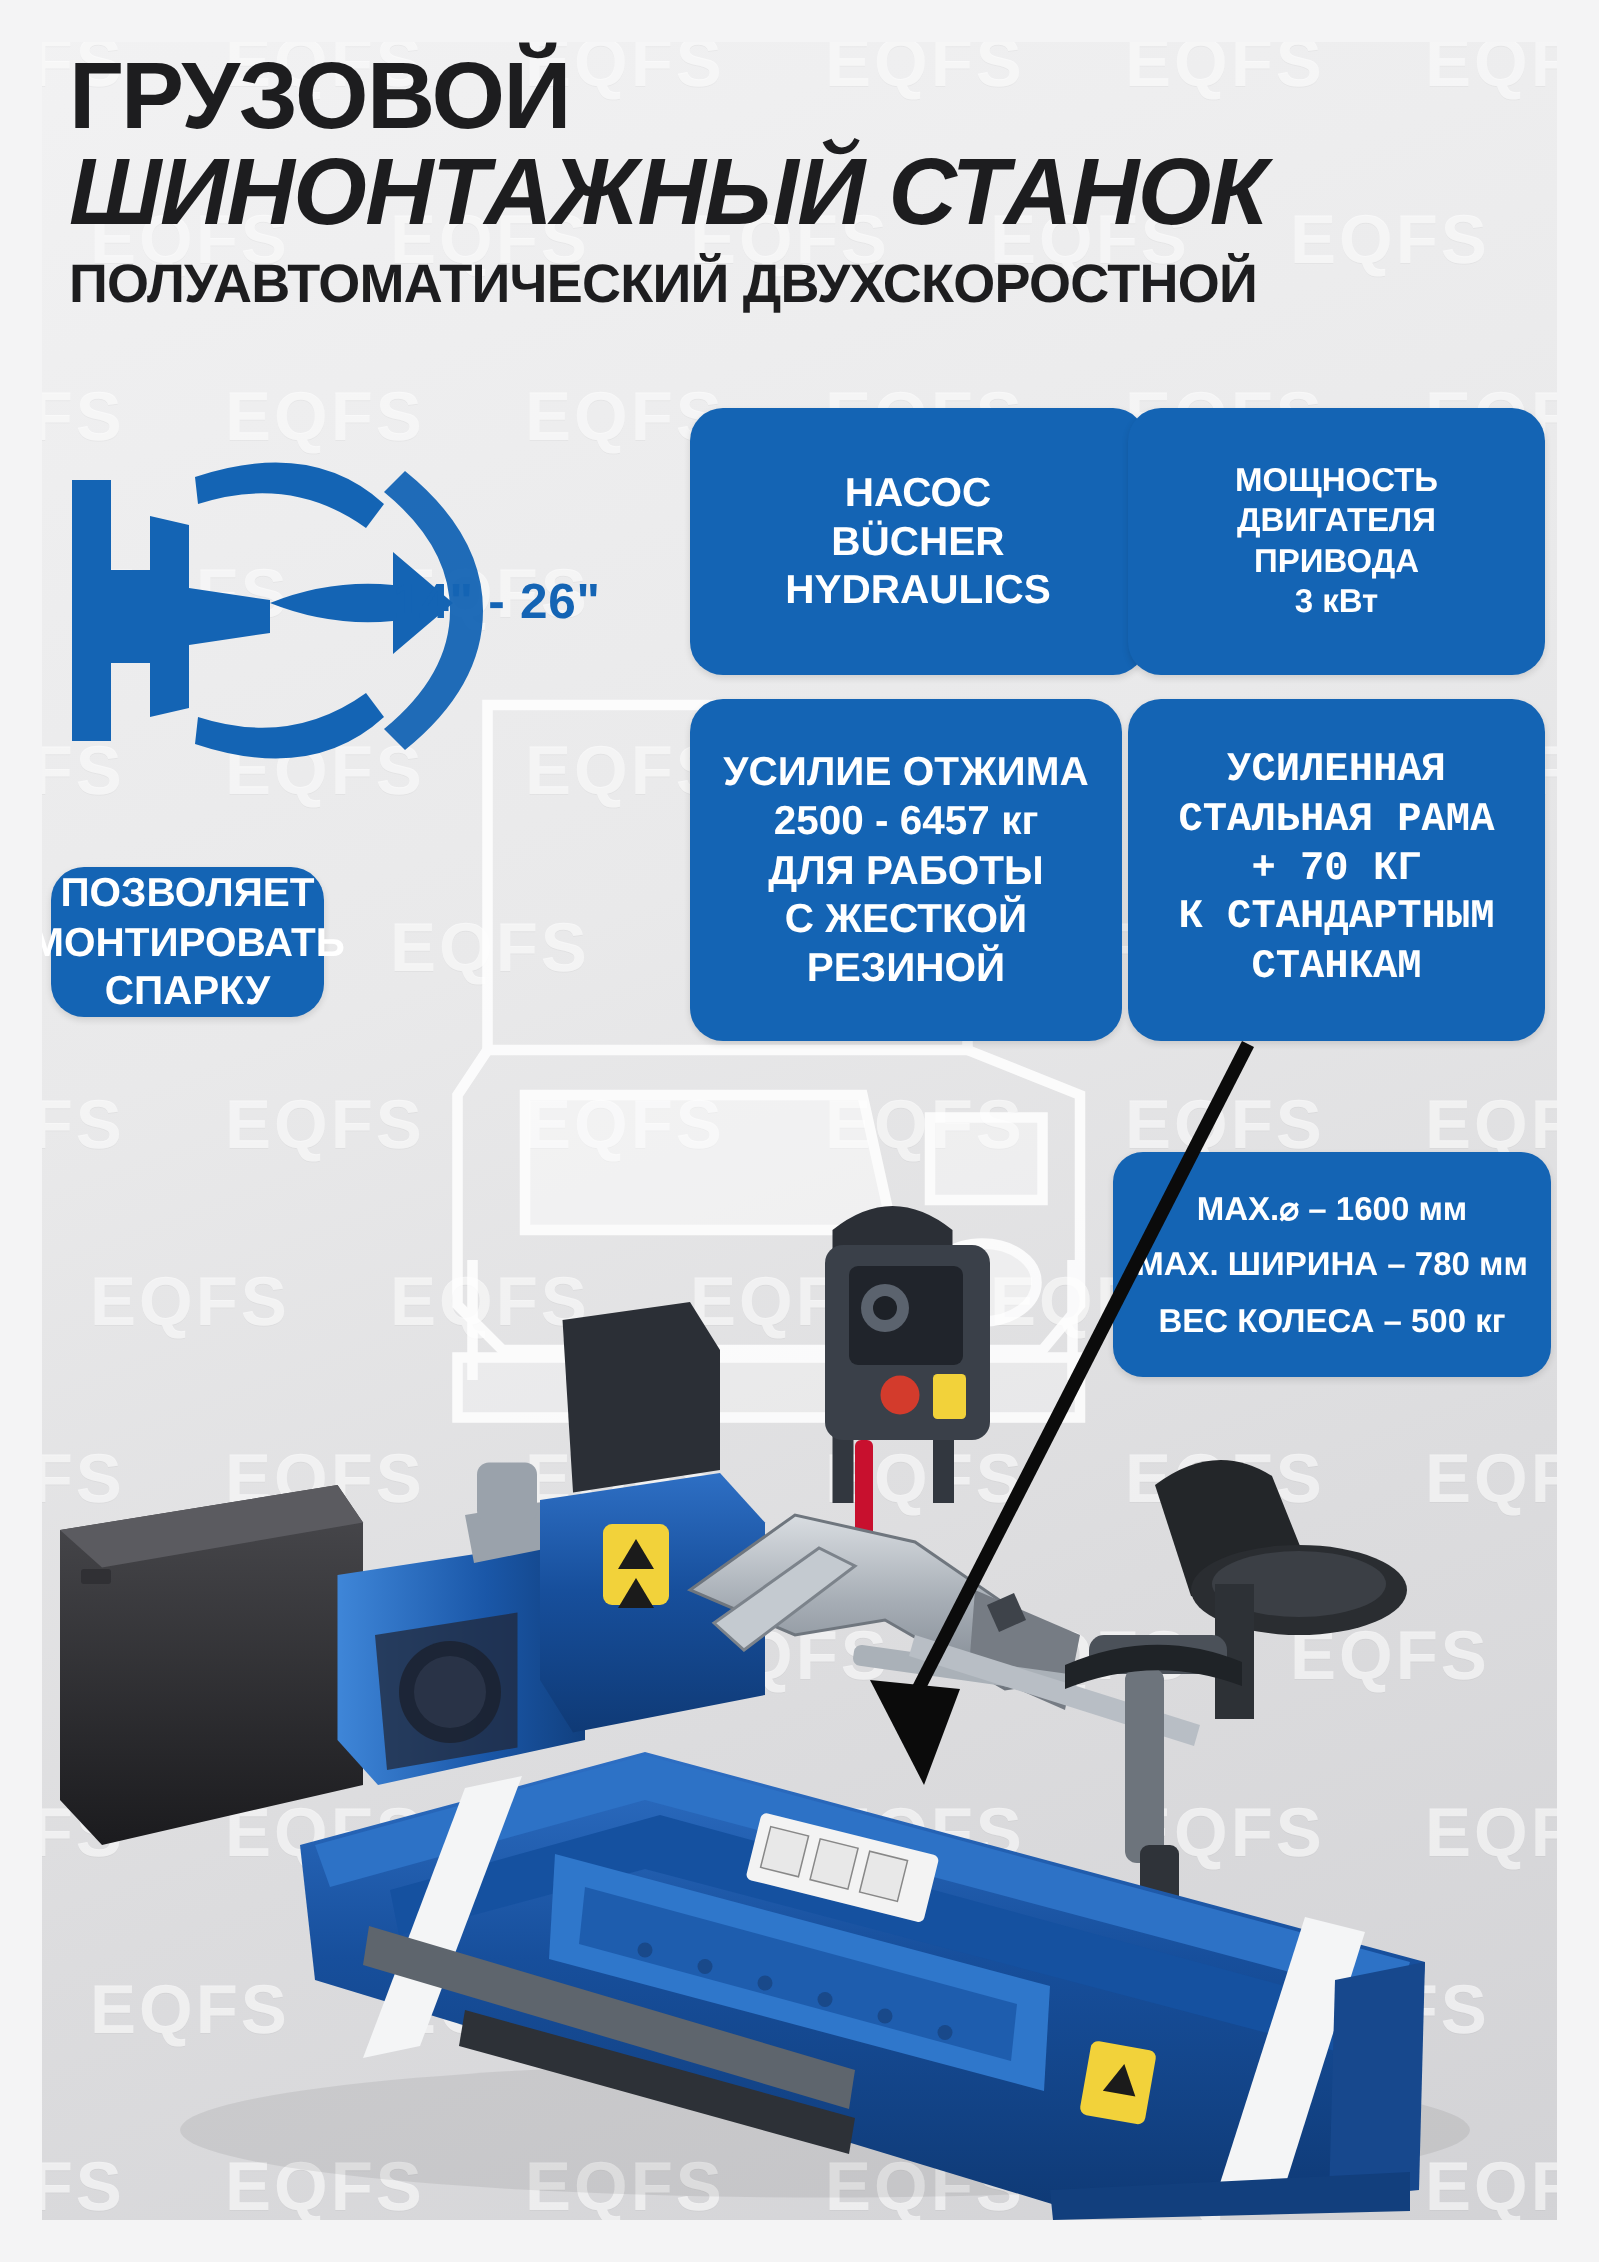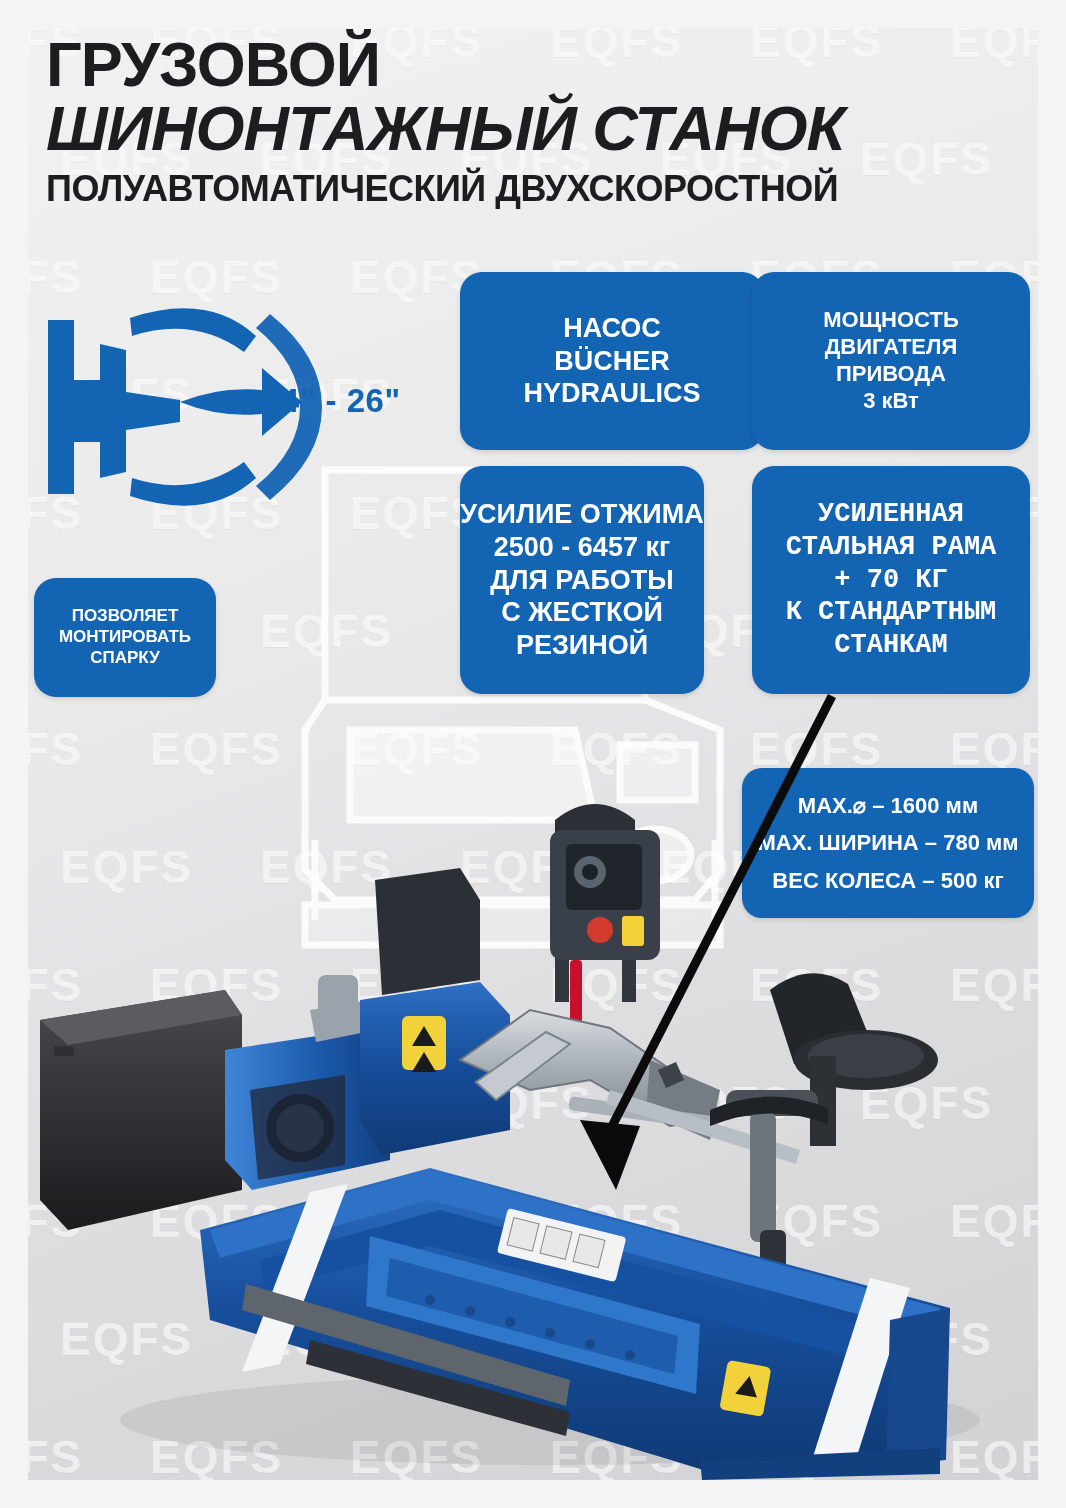--- a/index.html
+++ b/index.html
@@ -117,23 +117,23 @@
     justify-content: center;
     z-index: 20;
     box-sizing: border-box;
     line-height: 1.22;
     box-shadow: 0 2px 5px rgba(0,0,0,0.12);
   }
   .badge .txt { white-space: pre-line; }
 
   #badge-pump      { left: 460px; top: 272px;  width: 304px; height: 178px; font-size: 27px; }
   #badge-power     { left: 752px; top: 272px;  width: 278px; height: 178px; font-size: 22px; }
-  #badge-force     { left: 460px; top: 466px;  width: 244px; height: 228px; font-size: 27px; }
+  #badge-force     { left: 460px; top: 466px;  width: 288px; height: 228px; font-size: 27px; }
   #badge-frame     { left: 752px; top: 466px;  width: 278px; height: 228px; font-size: 27px; font-family: Liberation Mono, monospace; }
-  #badge-sparka    { left: 34px;  top: 578px;  width: 182px; height: 119px; font-size: 17px; }
+  #badge-sparka    { left: 34px;  top: 578px;  width: 182px; height: 100px; font-size: 27px; }
   #badge-dims      { left: 742px; top: 768px;  width: 292px; height: 150px; font-size: 22px; border-radius: 20px; }
   #badge-dims .txt { line-height: 1.7; }
 
   
   .clamp-wrap {
     position: absolute;
     left: 30px;
     top: 282px;
     width: 420px;
     height: 250px;

